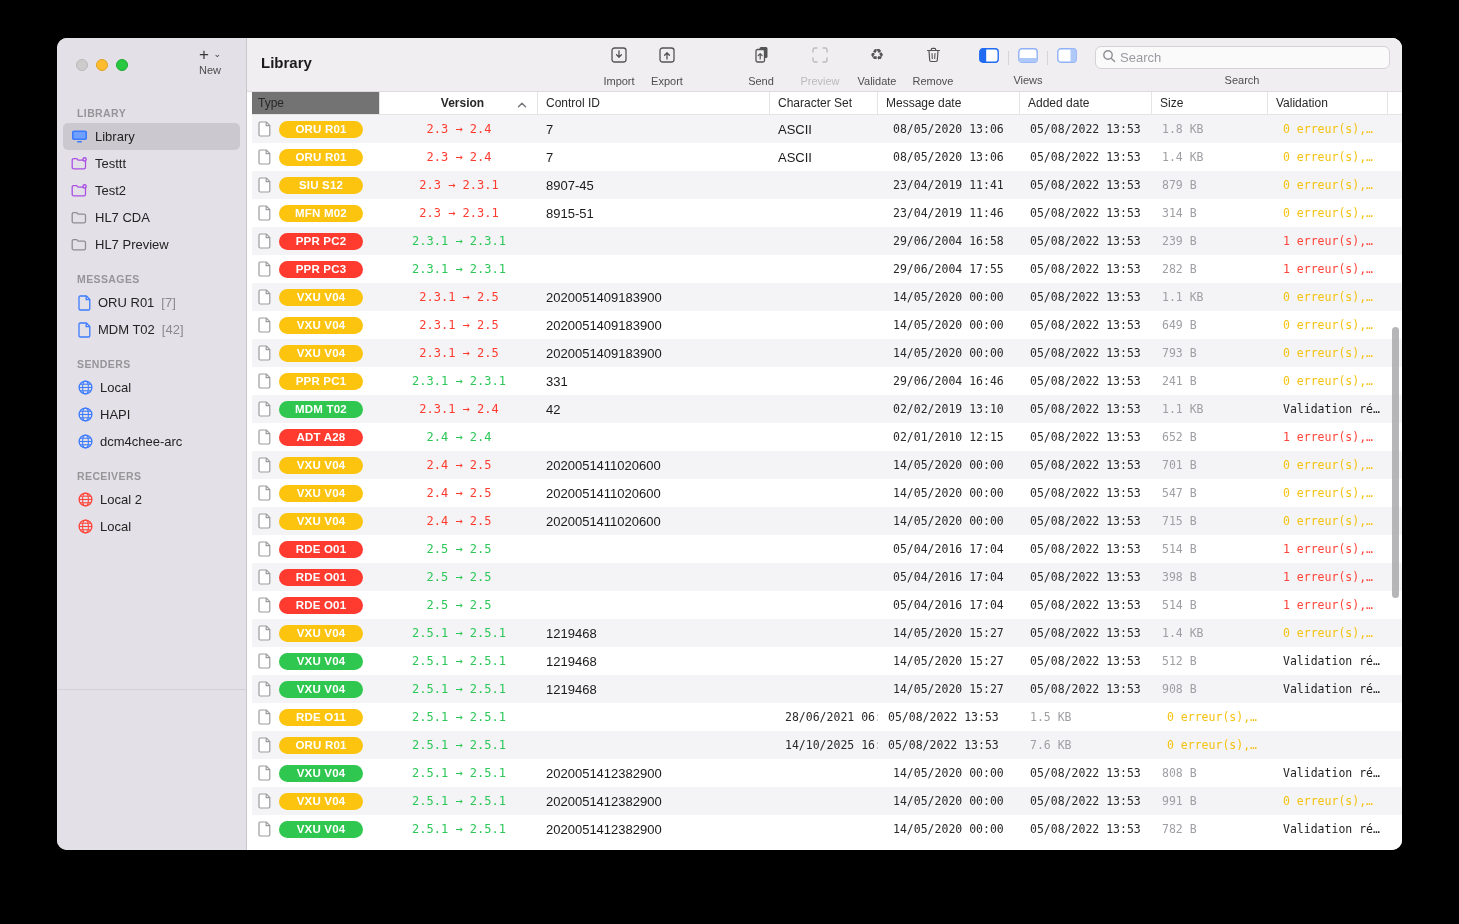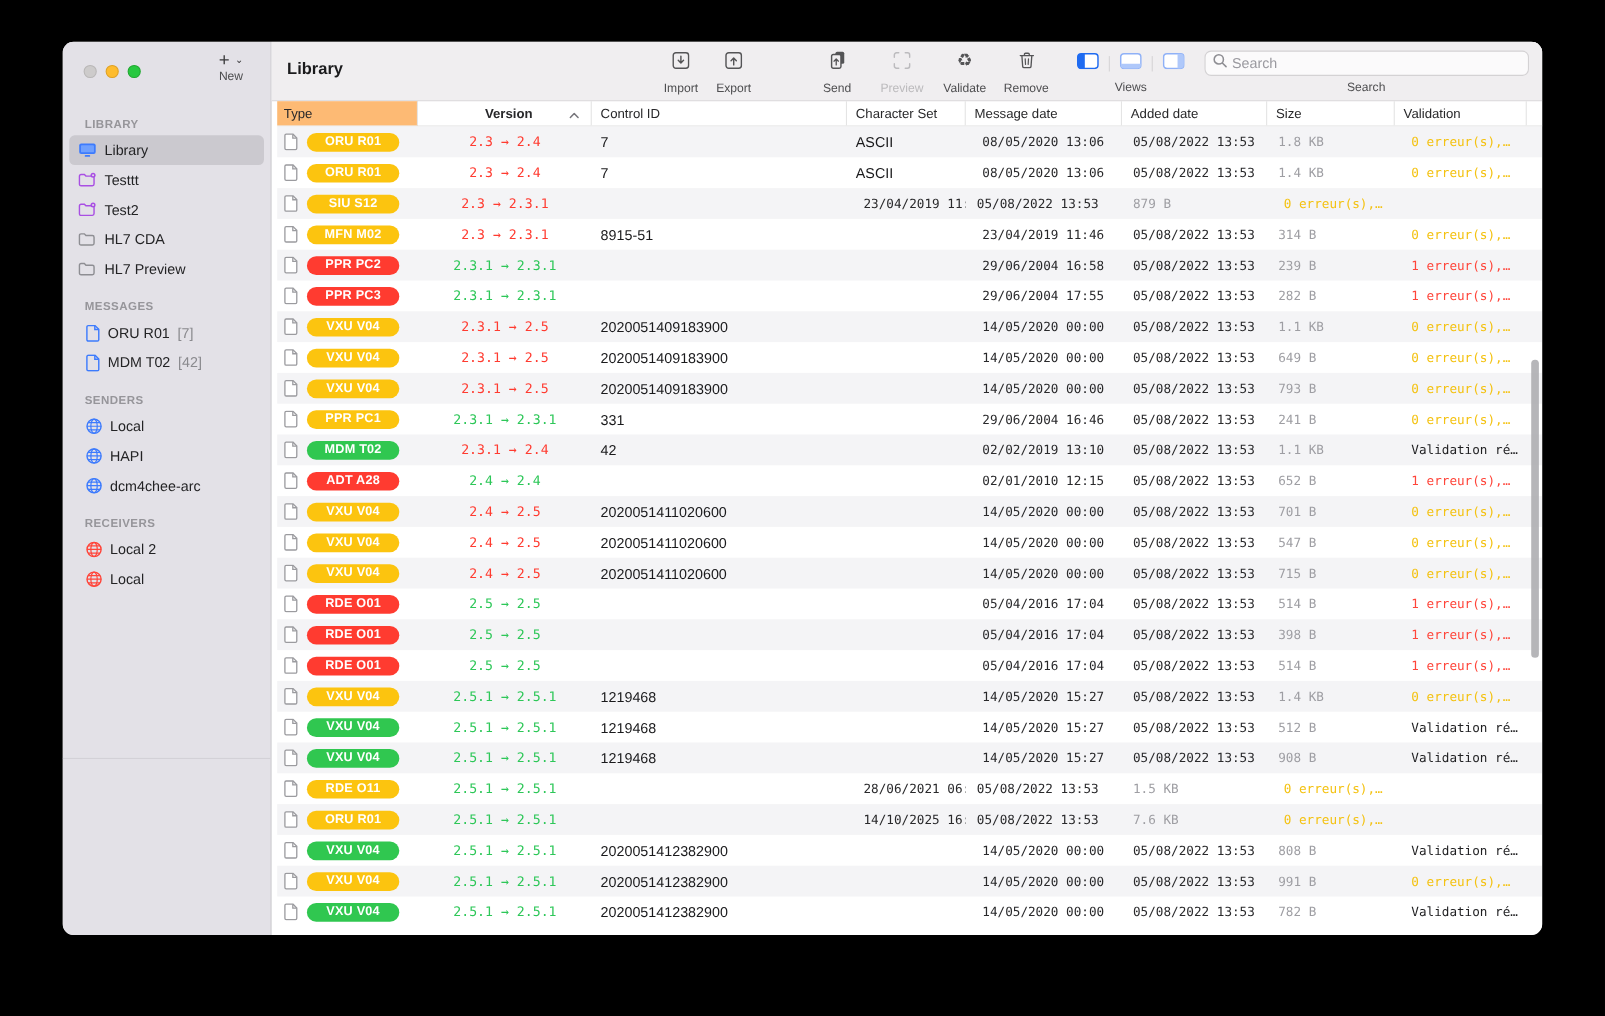--- a/index.html
+++ b/index.html
@@ -38,21 +38,21 @@
   .tb-views { position:absolute; top:10px; display:flex; align-items:center; gap:9px; }
   .tb-views .vsep { width:1px; height:14px; background:#D6D4D6; }
   .views-lbl, .search-lbl { position:absolute; top:36px; font-size:11px; color:#4E4E50; transform:translateX(-50%); }
   .search-box { position:absolute; top:8px; height:23px; border:1px solid #D4D2D4; border-radius:6px; background:#FBFAFB; display:flex; align-items:center; padding:0 6px; gap:4px; }
   .search-box input { border:none; outline:none; background:transparent; font-size:13px; color:#333; width:100%; font-family:"Liberation Sans",sans-serif; }
   .search-box input::placeholder { color:#9B9AA0; }
 
   
   .thead { display:grid; grid-template-columns:128px 158px 232px 108px 142px 132px 116px 120px; margin-left:5px; height:23px; border-bottom:1px solid #E4E4E4; background:#fff; }
   .th { font-size:12px; color:#28282A; display:flex; align-items:center; padding-left:8px; border-right:1px solid #E4E4E4; position:relative; }
-  .th.type { background:#fdba74; padding-left:6px; }
+  .th.type { background:#737373; padding-left:6px; }
   .th.version { font-weight:bold; justify-content:center; gap:6px; }
   .tbody { overflow:hidden; flex:1; }
   .row { display:grid; grid-template-columns:128px 158px 232px 108px 142px 132px 116px 120px; margin-left:5px; height:28px; }
   .row:nth-child(odd) { background:#F4F4F6; }
   .cell { display:flex; align-items:center; overflow:hidden; white-space:nowrap; }
   .c-type { gap:8px; padding-left:6px; }
   .badge { width:84px; height:17px; border-radius:9px; color:#fff; font-size:11.5px; font-weight:bold; display:flex; align-items:center; justify-content:center; letter-spacing:.2px; }
   .badge.yellow { background:#FCC40F; }
   .badge.red { background:#FF3B30; }
   .badge.green { background:#30C750; }
@@ -383,20 +383,21 @@
           <div class="cell c-type">
             <span style="display: flex;">
               <svg width="13" height="16" viewBox="0 0 13 16">
                 <path d="M2.2 1 h6.2 l3.4 3.4 v9.4 c0 .7-.5 1.2-1.2 1.2 h-8.4 c-.7 0-1.2-.5-1.2-1.2 v-11.6 c0-.7.5-1.2 1.2-1.2 z" fill="#fff" stroke="#9B9B9F" stroke-width="1.2"></path>
                 <path d="M8.2 1.2 v3.4 h3.4" fill="none" stroke="#9B9B9F" stroke-width="1.2"></path>
               </svg>
             </span>
             <span class="badge yellow">SIU S12</span>
           </div>
           <div class="cell c-version ver-changed">2.3 → 2.3.1</div>
+          <div class="cell c-ctrl">8907-45</div>
           <div class="cell c-charset"></div>
           <div class="cell c-mdate">23/04/2019 11:41</div>
           <div class="cell c-adate">05/08/2022 13:53</div>
           <div class="cell c-size">879 B</div>
           <div class="cell c-val val-warn">0 erreur(s),…</div>
         </div>
         <div class="row">
           <div class="cell c-type">
             <span style="display: flex;">
               <svg width="13" height="16" viewBox="0 0 13 16">

